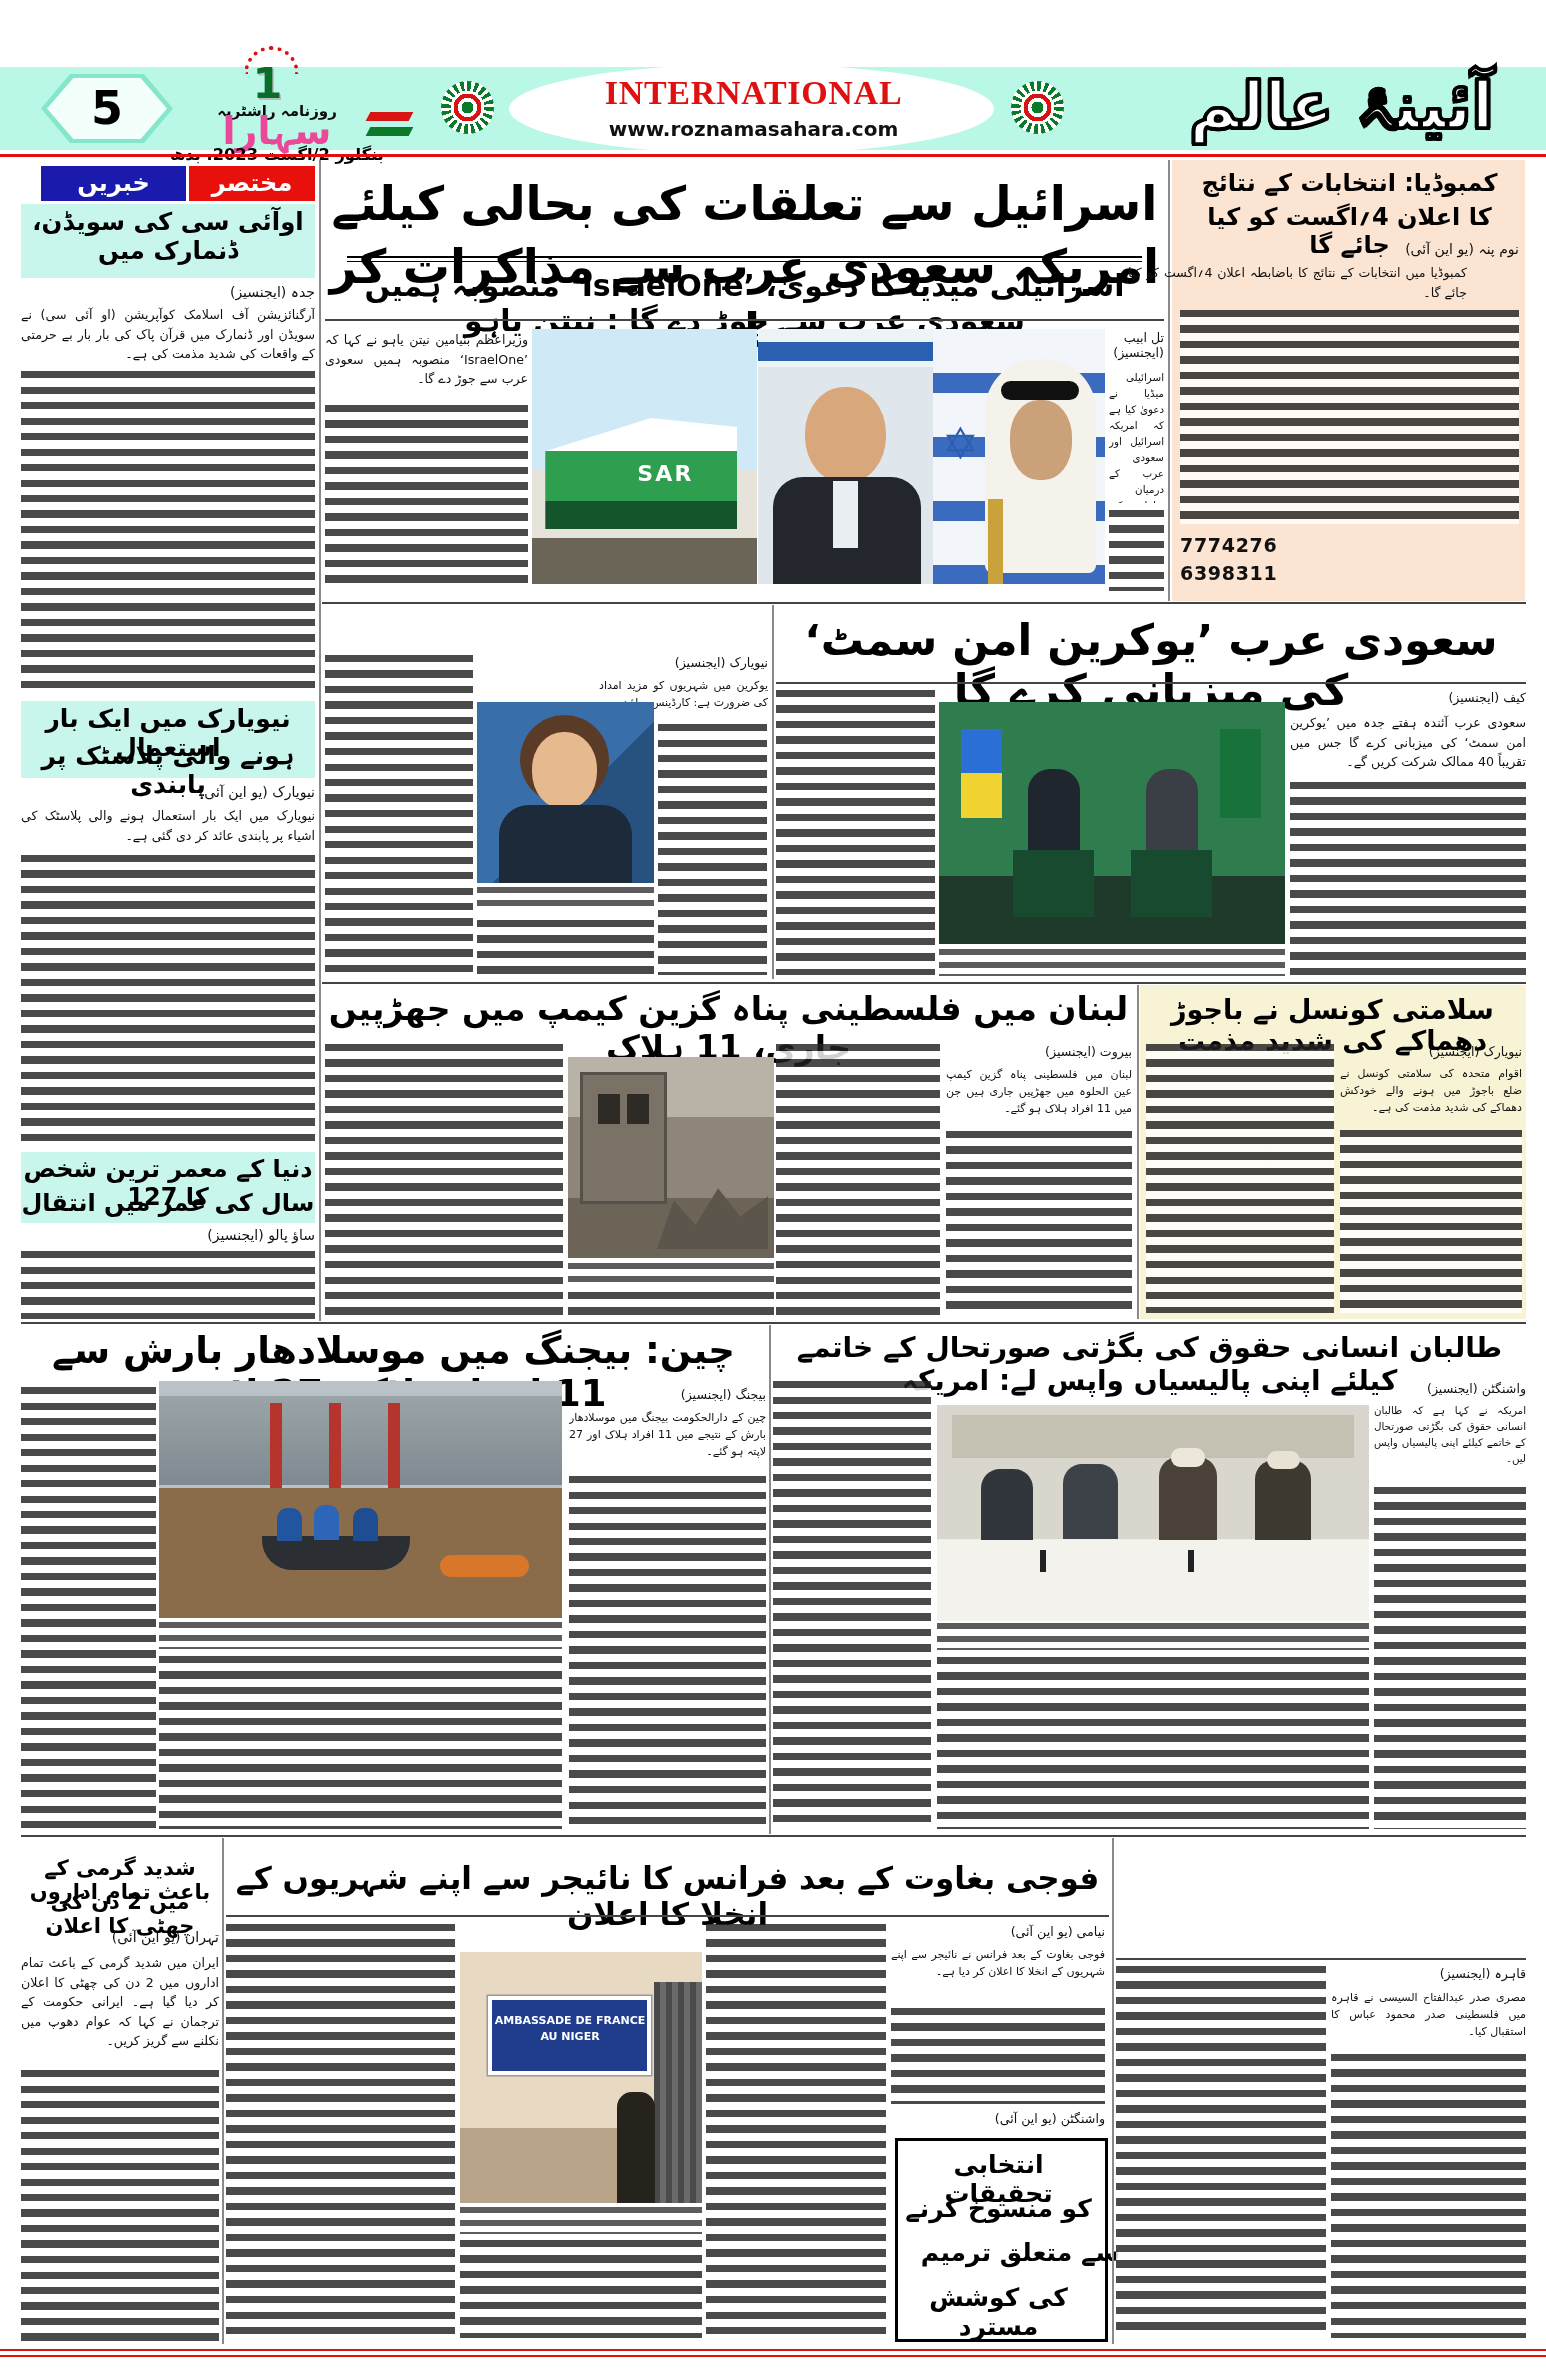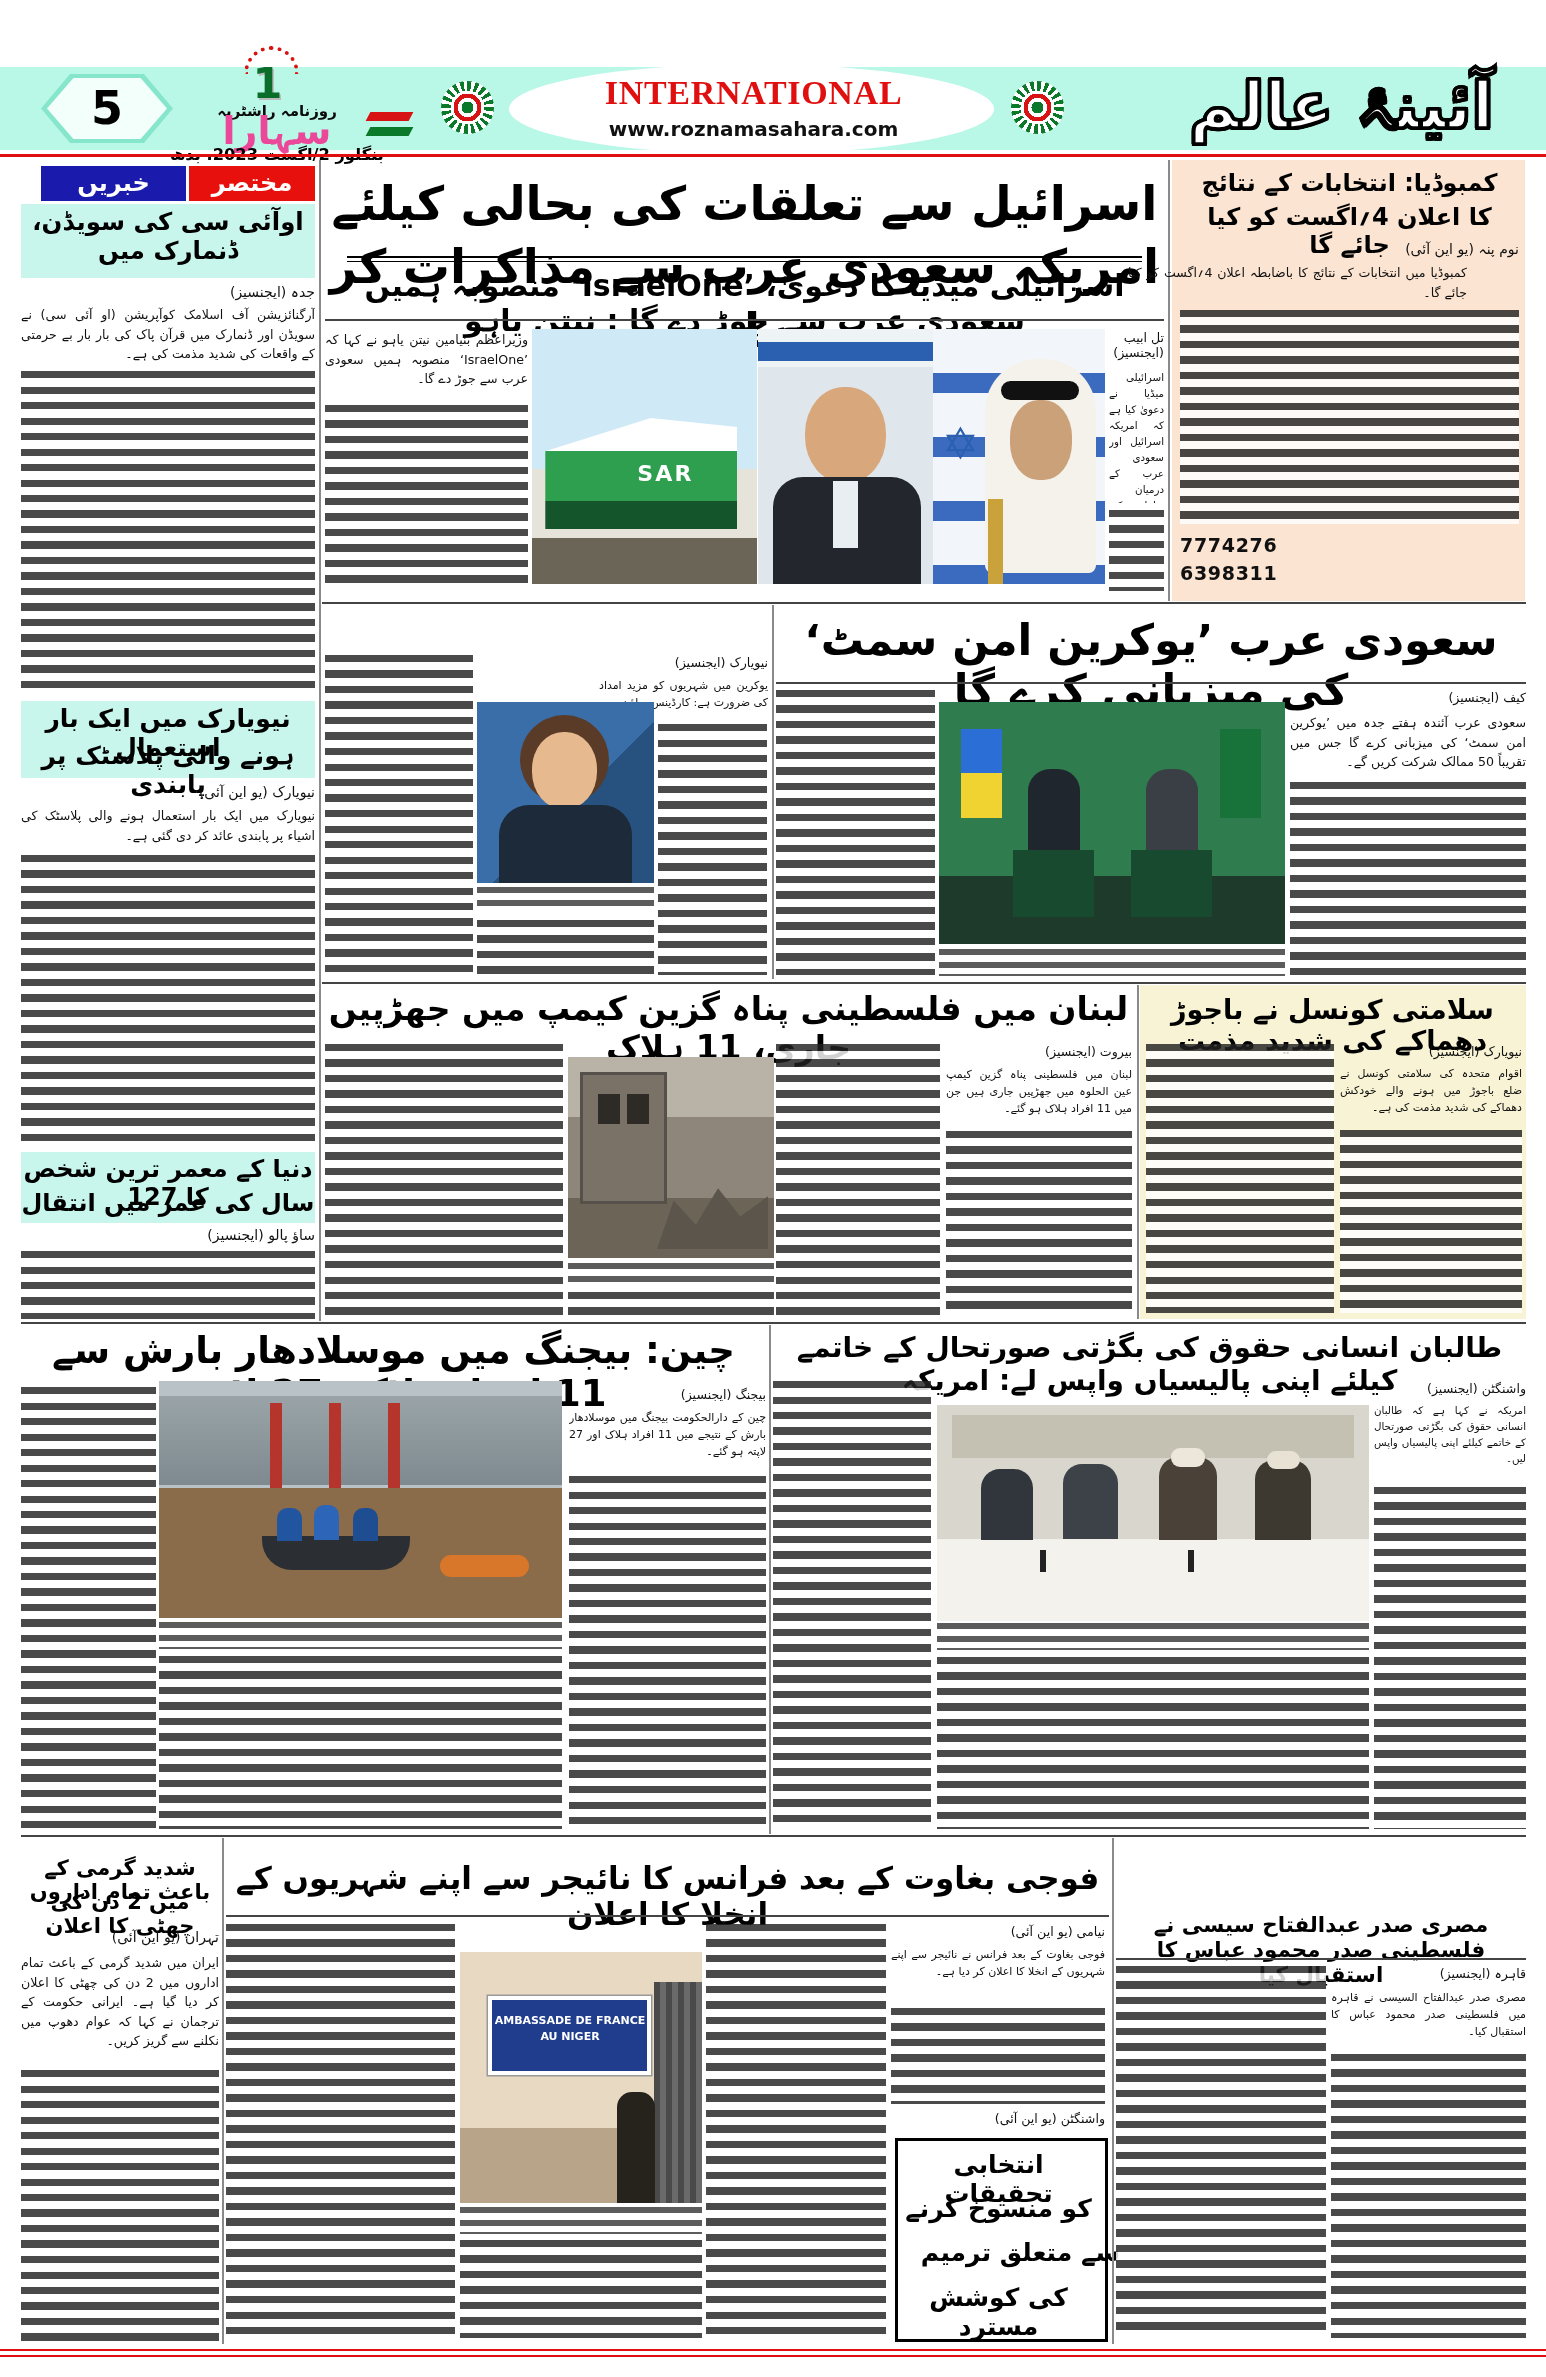--- a/index.html
+++ b/index.html
@@ -135,21 +135,21 @@
     <div style="position:absolute;left:22px;top:103px;width:133px;height:78px;background:#1d2a3a;border-radius:30px 30px 0 0;"></div>
   </div>
   <div class="abs cap" style="left:477px;top:887px;width:177px;height:25px;"></div>
   <div class="abs tx" style="left:477px;top:920px;width:177px;height:56px;"></div>
 
   <div class="abs vd" style="left:772px;top:605px;height:374px;"></div>
 
   <div class="abs rtl c headline" style="left:776px;top:615px;width:750px;font-size:43px;">سعودی عرب ’یوکرین امن سمٹ‘ کی میزبانی کرے گا</div>
   <div class="abs hr" style="left:776px;top:682px;width:750px;"></div>
   <div class="abs rtl b byline" style="left:1290px;top:690px;width:236px;font-size:12.6px;">کیف (ایجنسیز)</div>
-  <div class="abs rtl excerpt" style="left:1290px;top:713px;width:236px;height:65px;overflow:hidden;">سعودی عرب آئندہ ہفتے جدہ میں ’یوکرین امن سمٹ‘ کی میزبانی کرے گا جس میں تقریباً 50 ممالک شرکت کریں گے۔</div>
+  <div class="abs rtl excerpt" style="left:1290px;top:713px;width:236px;height:65px;overflow:hidden;">سعودی عرب آئندہ ہفتے جدہ میں ’یوکرین امن سمٹ‘ کی میزبانی کرے گا جس میں تقریباً 40 ممالک شرکت کریں گے۔</div>
   <div class="abs tx" style="left:1290px;top:782px;width:236px;height:194px;"></div>
   <div class="abs tx" style="left:776px;top:690px;width:159px;height:285px;"></div>
   <div class="abs" style="left:939px;top:702px;width:346px;height:242px;background:linear-gradient(to bottom,#2f7d4e 0 72%,#1d3a2a 72%);overflow:hidden;">
     <div style="position:absolute;left:22px;top:27px;width:41px;height:89px;background:linear-gradient(to bottom,#2b6fd6 0 50%,#f0d231 50%);"></div>
     <div style="position:absolute;left:281px;top:27px;width:41px;height:89px;background:#18733a;"></div>
     <div style="position:absolute;left:89px;top:67px;width:52px;height:89px;background:#20262e;border-radius:22px 22px 0 0;"></div>
     <div style="position:absolute;left:207px;top:67px;width:52px;height:89px;background:#3a3f46;border-radius:22px 22px 0 0;"></div>
     <div style="position:absolute;left:74px;top:148px;width:81px;height:67px;background:#174a2e;"></div>
     <div style="position:absolute;left:192px;top:148px;width:81px;height:67px;background:#174a2e;"></div>
   </div>
@@ -253,21 +253,20 @@
     <div class="c" style="position:absolute;left:28px;top:62px;width:164px;font-size:11px;font-weight:bold;color:#fff;">AMBASSADE DE FRANCE</div>
     <div class="c" style="position:absolute;left:28px;top:78px;width:164px;font-size:11px;font-weight:bold;color:#fff;">AU NIGER</div>
     <div style="position:absolute;left:194px;top:30px;width:49px;height:222px;background:repeating-linear-gradient(to right,#4a4a4a 0 6px,#6a6a6a 6px 12px);"></div>
     <div style="position:absolute;left:157px;top:140px;width:38px;height:111px;background:#26221c;border-radius:15px 15px 0 0;"></div>
   </div>
   <div class="abs cap" style="left:460px;top:2207px;width:242px;height:27px;"></div>
   <div class="abs tx" style="left:460px;top:2240px;width:242px;height:98px;"></div>
 
   <div class="abs vd" style="left:1112px;top:1838px;height:506px;"></div>
 
-  <div class="abs rtl c headline" style="left:1116px;top:1912px;width:410px;font-size:21.4px;">مصری صدر عبدالفتاح سیسی نے فلسطینی صدر محمود عباس کا استقبال کیا</div>
   <div class="abs hr" style="left:1116px;top:1958px;width:410px;"></div>
   <div class="abs rtl b byline" style="left:1331px;top:1966px;width:195px;font-size:12.6px;">قاہرہ (ایجنسیز)</div>
   <div class="abs rtl excerpt" style="left:1331px;top:1989px;width:195px;height:62px;overflow:hidden;font-size:11px;">مصری صدر عبدالفتاح السیسی نے قاہرہ میں فلسطینی صدر محمود عباس کا استقبال کیا۔</div>
   <div class="abs tx" style="left:1331px;top:2054px;width:195px;height:284px;"></div>
   <div class="abs tx" style="left:1116px;top:1966px;width:210px;height:371px;"></div>
 
   <div class="abs" style="left:0;top:2349px;width:1547px;height:2.2px;background:#e01010;"></div>
   <div class="abs" style="left:0;top:2355px;width:1547px;height:2.2px;background:#e01010;"></div>
 
 </div>

